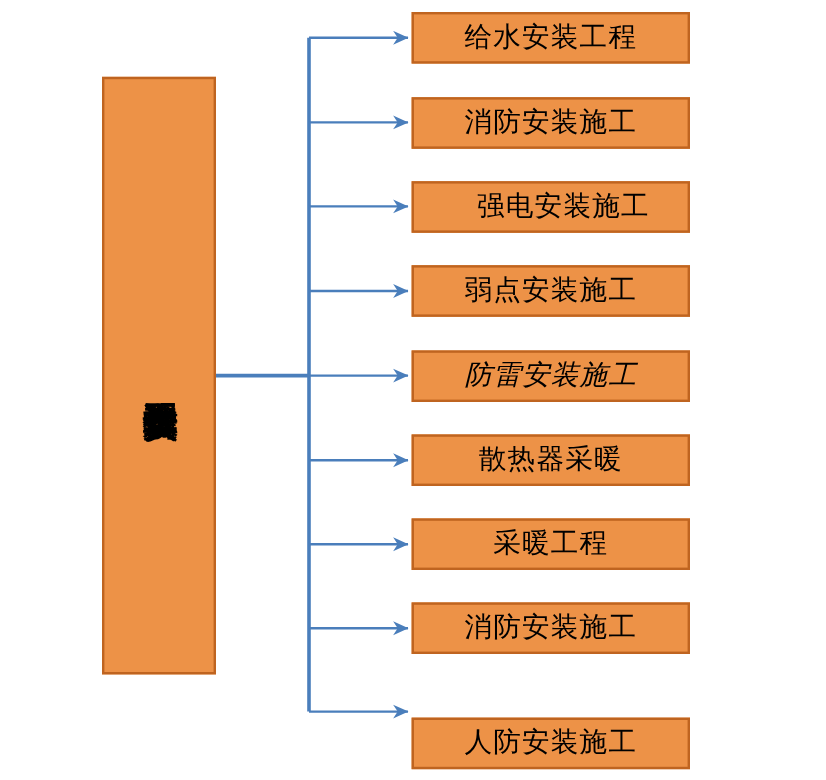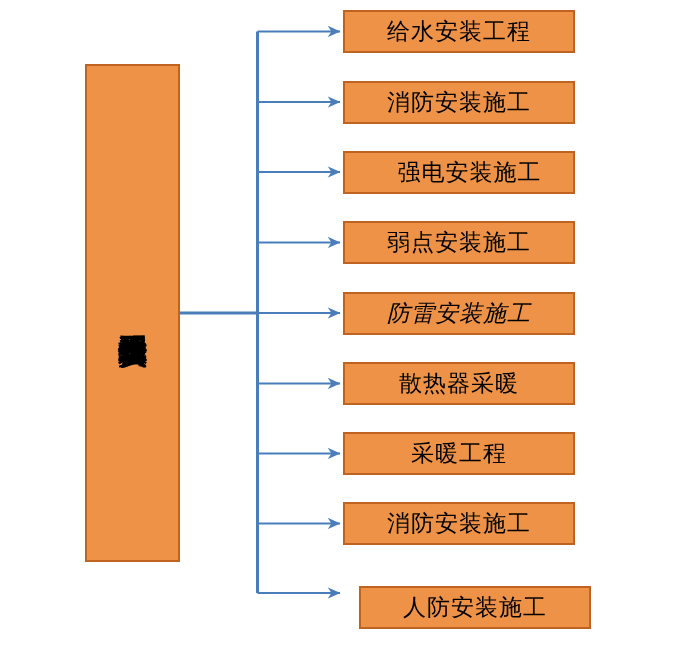--- a/index.html
+++ b/index.html
@@ -115,17 +115,17 @@
   </div>
   <div class="node-box leaf-box" style="top:362px;">
     <span class="leaf-label">散热器采暖</span>
   </div>
   <div class="node-box leaf-box" style="top:432px;">
     <span class="leaf-label">采暖工程</span>
   </div>
   <div class="node-box leaf-box" style="top:502px;">
     <span class="leaf-label">消防安装施工</span>
   </div>
-  <div class="node-box leaf-box" style="top:586px;margin-left:16px;">
+  <div class="node-box leaf-box" style="top:598px;">
     <span class="leaf-label">人防安装施工</span>
   </div>
 
 </div>
 
 </body></html>

